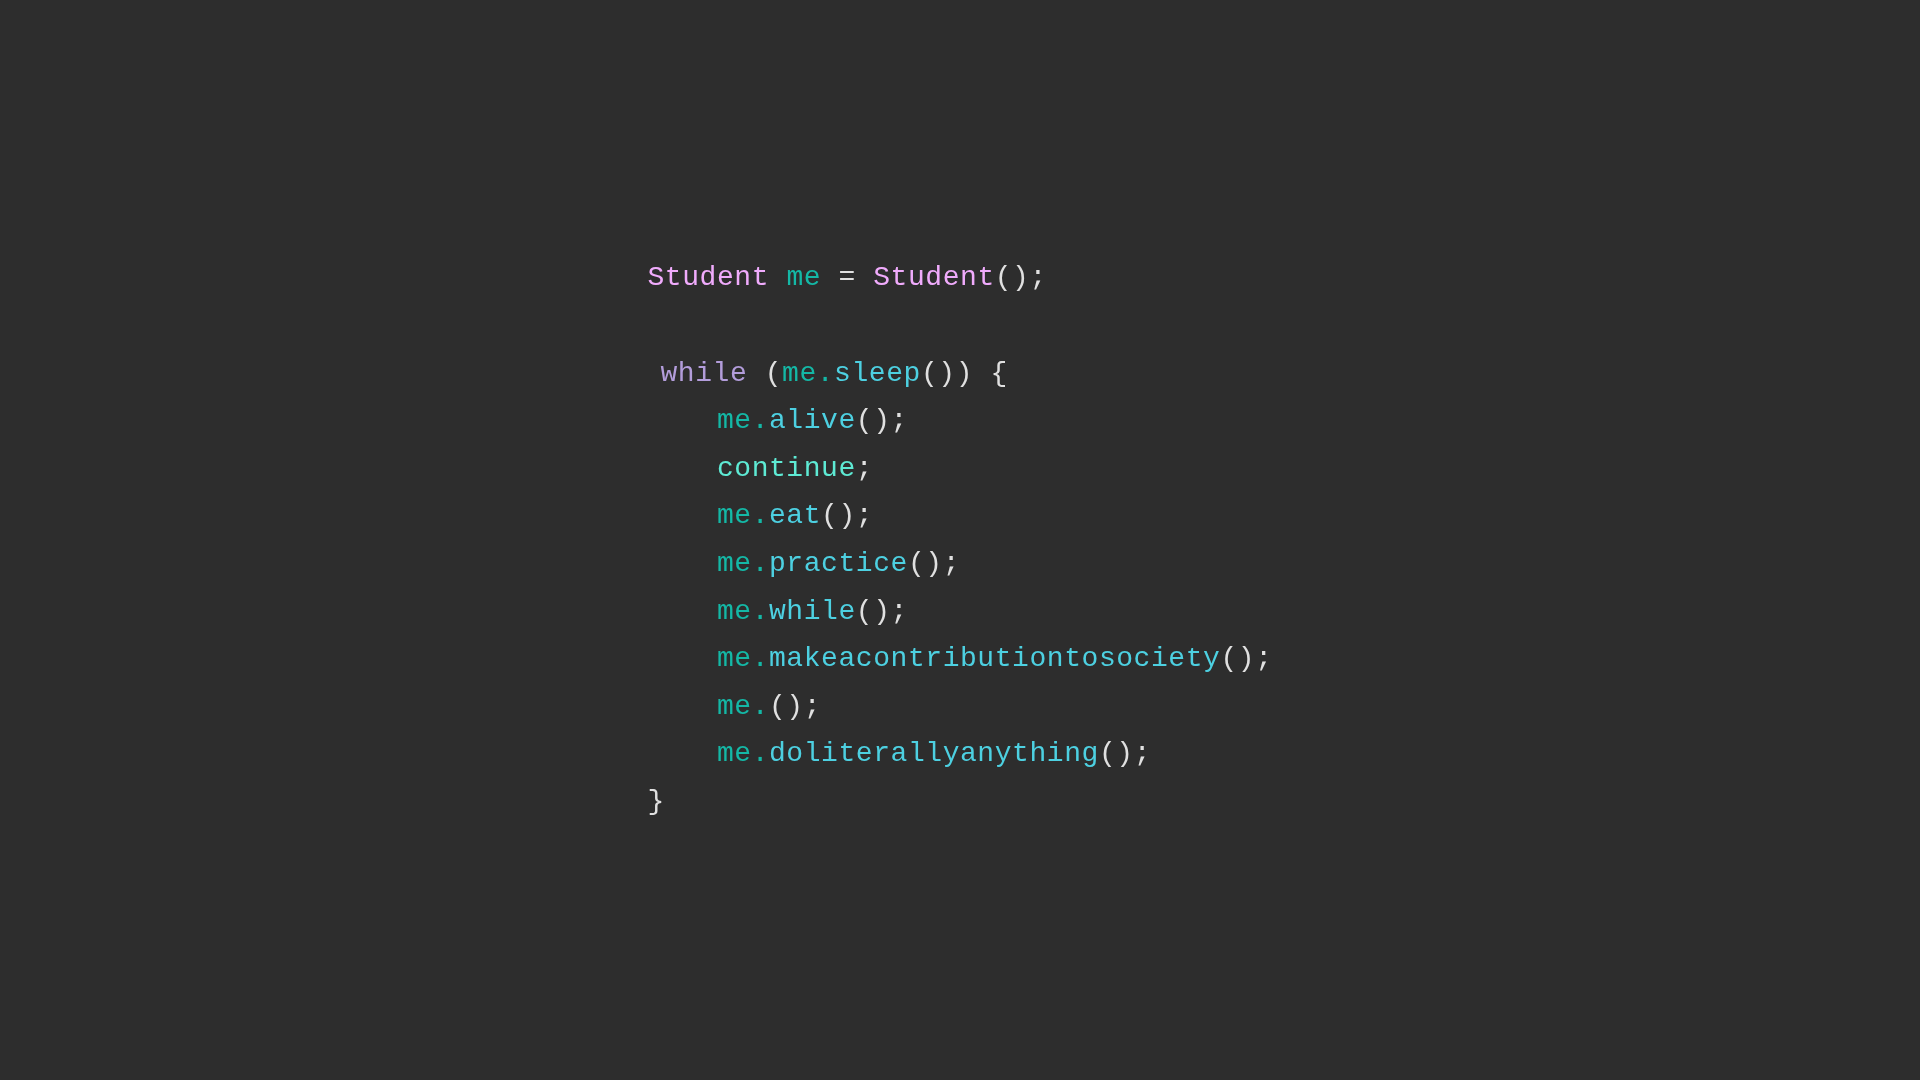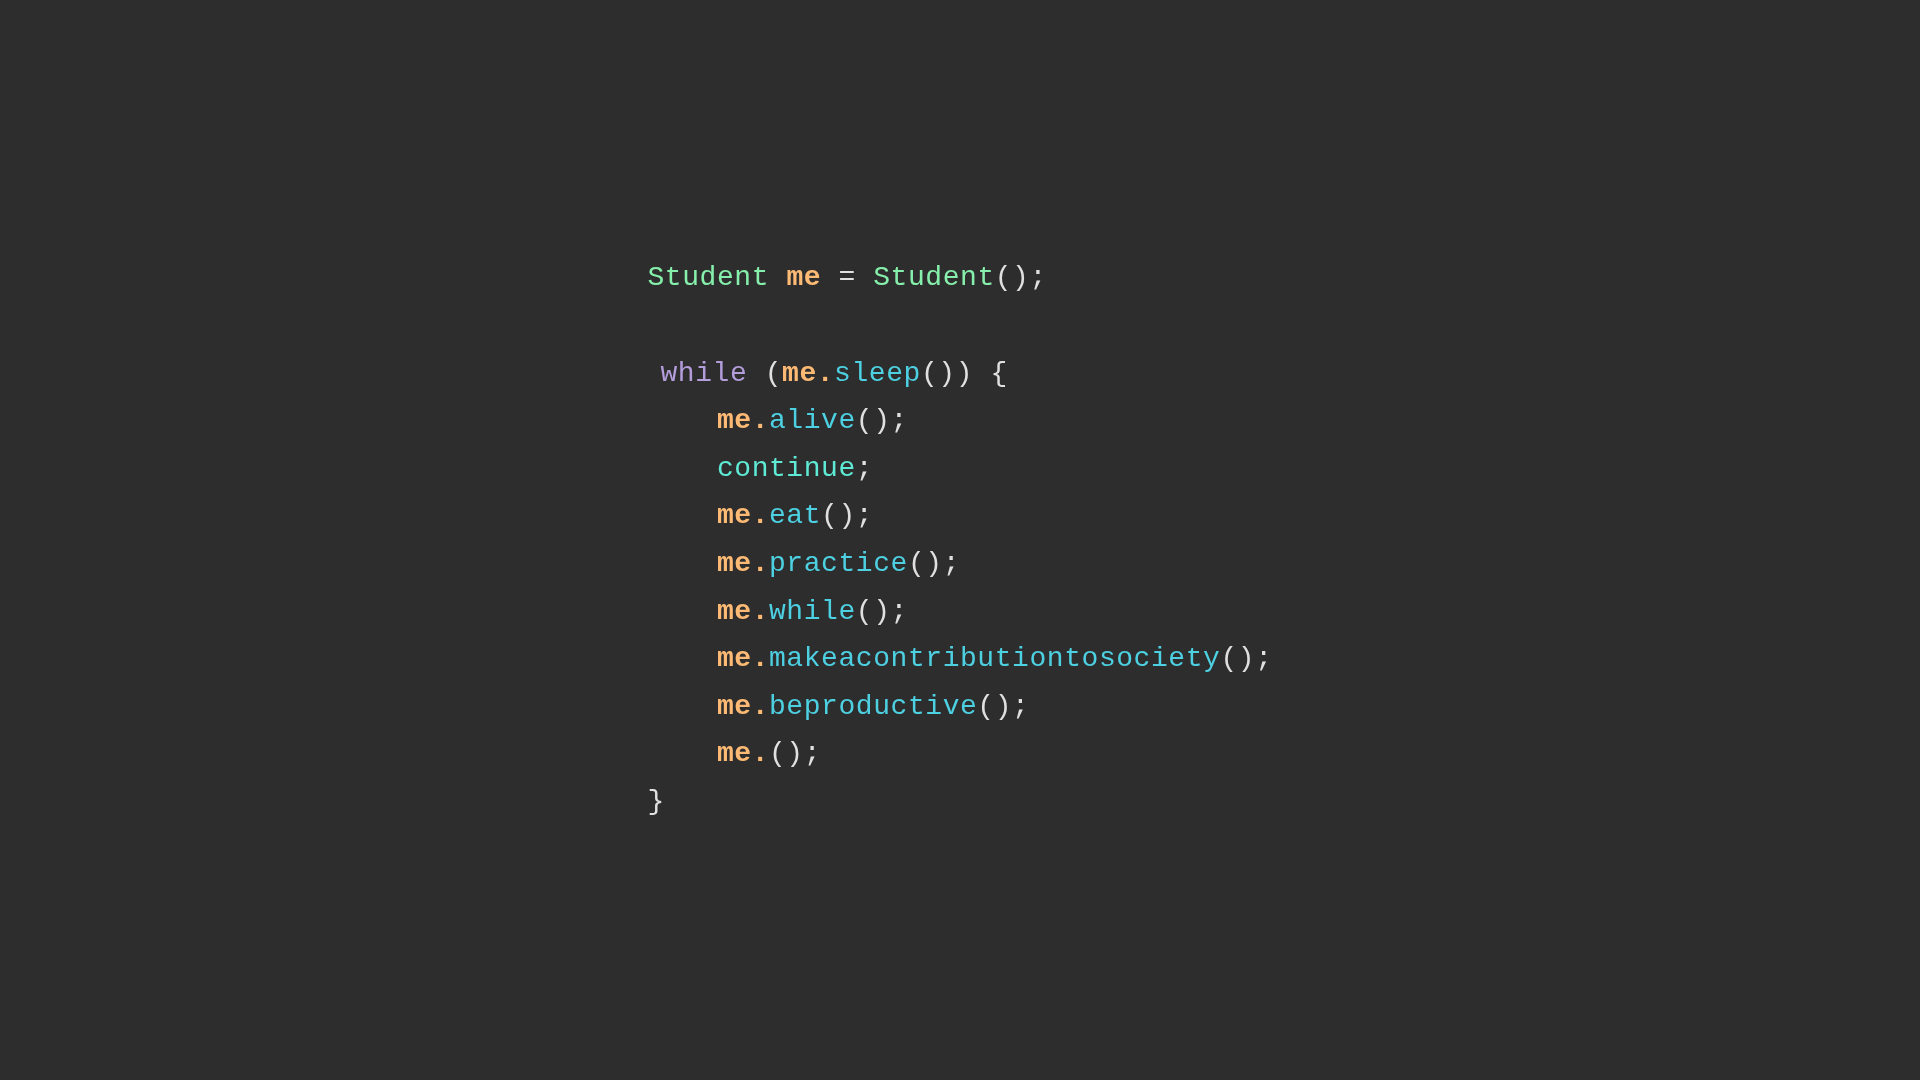--- a/index.html
+++ b/index.html
@@ -27,35 +27,35 @@
       letter-spacing: 0.02em;
     }
 
     .line {
       display: flex;
       align-items: baseline;
       white-space: pre;
     }
 
     .kw-type {
-      color: #86efac;
+      color: #f0abfc;
     }
 
     .kw-while {
       color: #b39ddb;
       margin-left: 13px;
     }
 
     .kw-continue {
       color: #5eead4;
     }
 
     .var-me {
-      color: #fdba74;
-      font-weight: bold;
+      color: #14b8a6;
+      font-weight: normal;
     }
 
     .op {
       color: #e0e0e0;
     }
 
     .method {
       color: #4dd0e1;
     }
 
@@ -137,27 +137,27 @@
   <div class="line">
     <span class="plain">    </span>
     <span class="var-me">me.</span>
     <span class="method">makeacontributiontosociety</span>
     <span class="plain">();</span>
   </div>
 
   <div class="line">
     <span class="plain">    </span>
     <span class="var-me">me.</span>
-    <span class="method">beproductive</span>
     <span class="plain">();</span>
   </div>
 
   <div class="line">
     <span class="plain">    </span>
     <span class="var-me">me.</span>
+    <span class="method">doliterallyanything</span>
     <span class="plain">();</span>
   </div>
 
   <div class="line">
     <span class="brace">}</span>
   </div>
 
 </div>
 
 </body></html>

